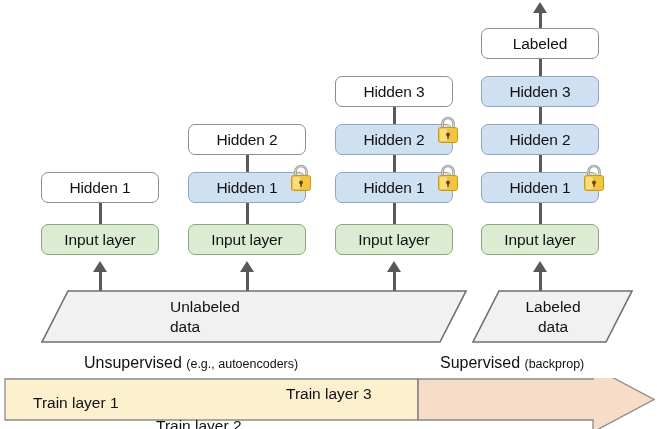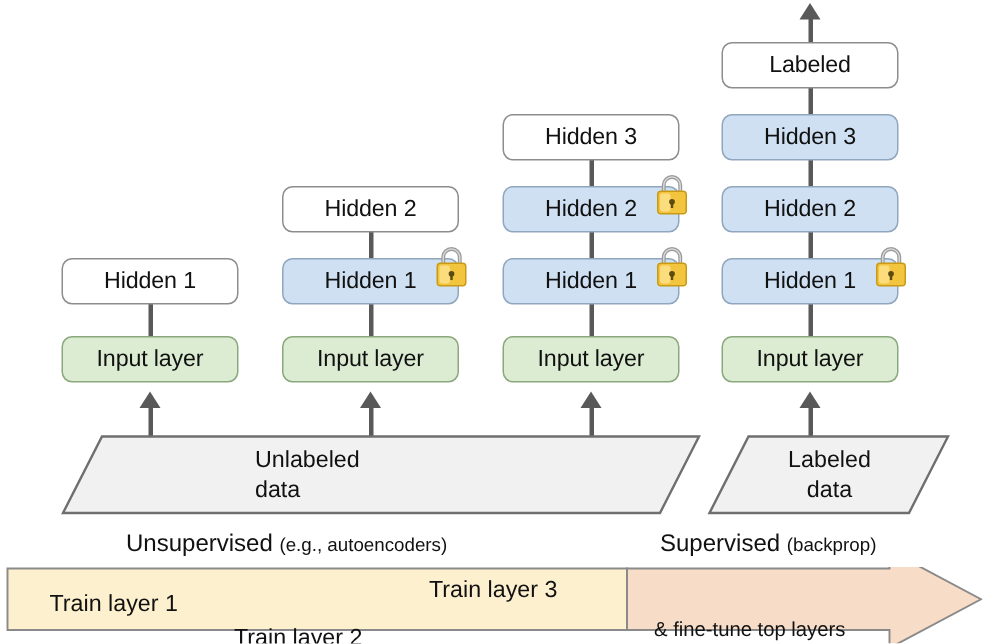--- a/index.html
+++ b/index.html
@@ -249,15 +249,14 @@
     <polygon points="1,1 414,1 414,42 1,42" fill="#fdf0cf" stroke="#8a8a8a" stroke-width="1.3"></polygon>
 
     <polygon points="414,1 589,1 589,-9 589,1 589,42 589,42 414,42" fill="#f7ddc8" stroke="none"></polygon>
     <polygon points="414,1 589,1 589,-11 650,21.5 589,54 589,42 414,42" fill="#f7ddc8" stroke="#8a8a8a" stroke-width="1.3"></polygon>
     <line x1="414" y1="1" x2="414" y2="42" stroke="#8a8a8a" stroke-width="1.3"></line>
   </svg>
 
   <div class="bannerlabel" style="left:33px;top:394px;">Train layer 1</div>
   <div class="bannerlabel" style="left:156px;top:385px;margin-top:32px;">Train layer 2</div>
   <div class="bannerlabel" style="left:286px;top:385px;text-align:right;">Train layer 3</div>
-  <div class="bannersub" style="left:436px;top:412px;">&amp; fine-tune top layers</div>
 
 </div>
 
 </body></html>

